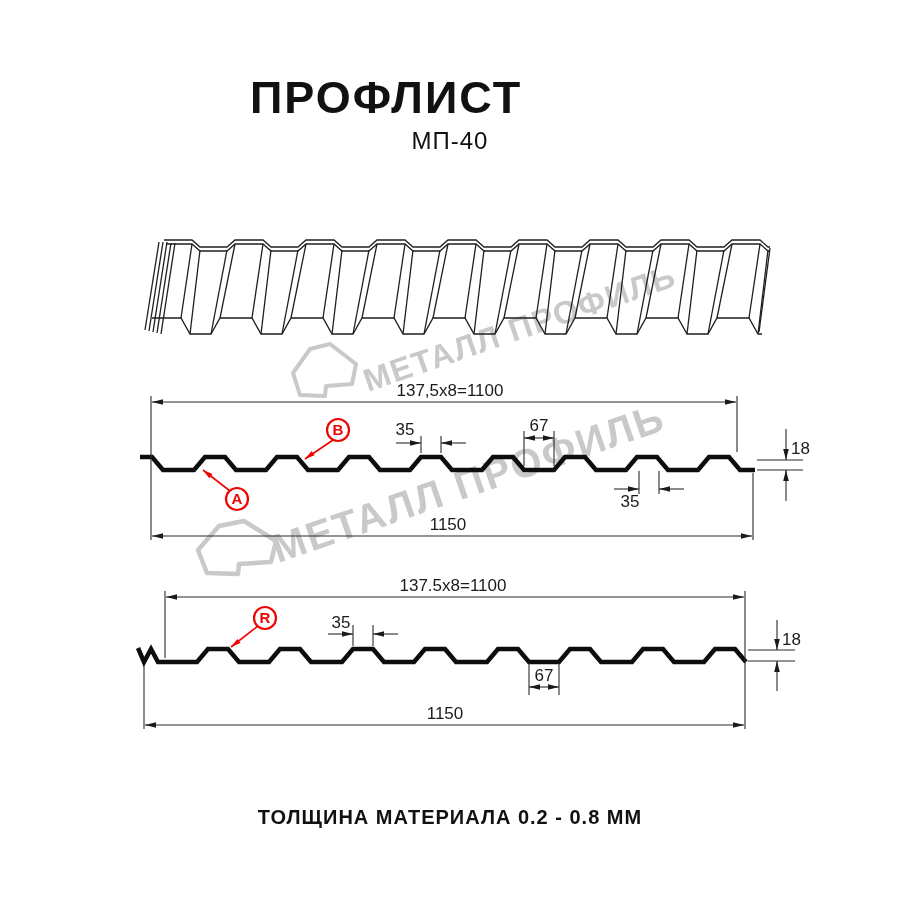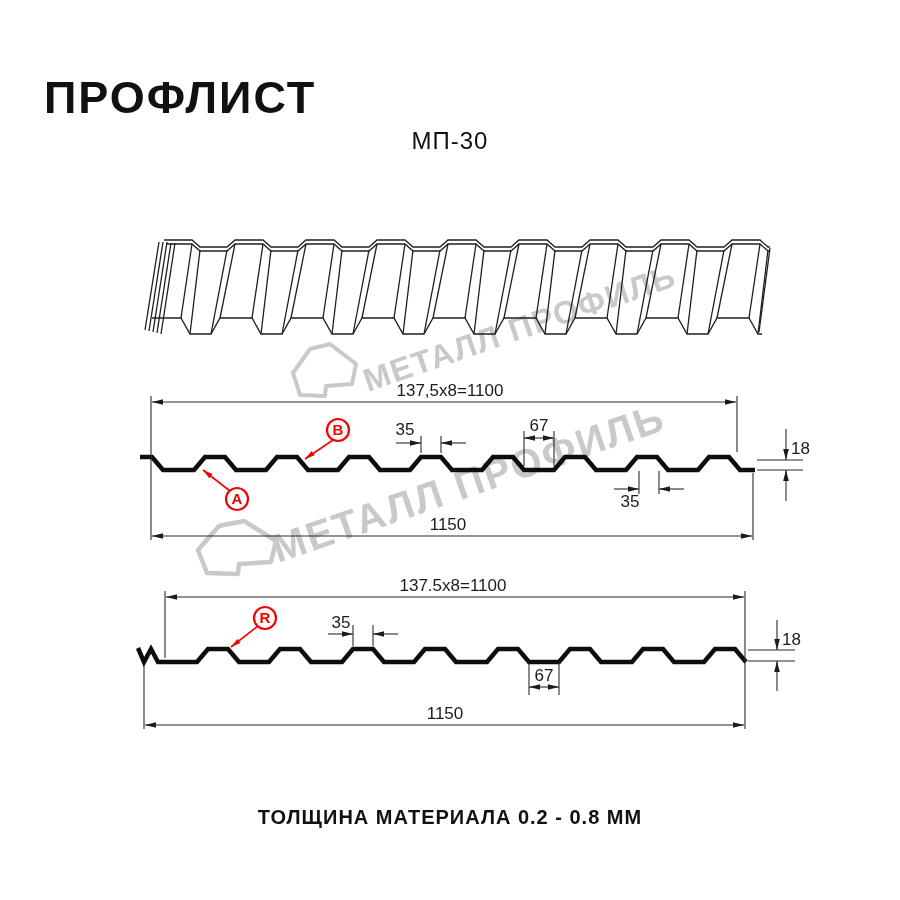--- a/index.html
+++ b/index.html
@@ -1,20 +1,20 @@
 <!DOCTYPE html>
 <html><head>
 <meta charset="utf-8">
 <style>
   html,body{margin:0;padding:0;background:#fff;}
   body{width:900px;height:900px;position:relative;overflow:hidden;
        font-family:"Liberation Sans",sans-serif;color:#1b1b1b;}
   .abs{position:absolute;}
-  .title{top:72px;left:0;width:772px;
-         font-size:45px;font-weight:bold;letter-spacing:2px;color:#111;padding-left:44px;}
+  .title{top:72px;left:0;width:772px;text-align:center;
+         font-size:45px;font-weight:bold;letter-spacing:2px;color:#111;}
   .subtitle{top:127px;left:0;width:900px;text-align:center;
             font-size:24px;font-weight:500;letter-spacing:1px;color:#111;}
   .footer{top:806px;left:0;width:900px;text-align:center;
           font-size:20px;font-weight:600;letter-spacing:1px;color:#111;}
   svg{position:absolute;top:0;left:0;}
   svg text{font-family:"Liberation Sans",sans-serif;}
   .dimtxt{font-size:17px;fill:#1b1b1b;}
   .thin{stroke:#2b2b2b;stroke-width:1.1;fill:none;}
   .thick{stroke:#0d0d0d;stroke-width:4.5;fill:none;stroke-linejoin:miter;}
   .persp{stroke:#1f1f1f;stroke-width:1.3;fill:none;stroke-linejoin:miter;}
@@ -22,21 +22,21 @@
   .red{stroke:#ee0500;fill:none;}
   .redfill{fill:#ee0500;stroke:none;}
   .redtxt{font-size:15px;font-weight:bold;fill:#ee0500;}
   .wm{fill:#c9c9c9;font-weight:bold;}
   .wmlogo{stroke:#c9c9c9;fill:none;stroke-linejoin:round;}
 </style>
 </head>
 <body>
 
 <div class="abs title">ПРОФЛИСТ</div>
-<div class="abs subtitle">МП-30</div>
+<div class="abs subtitle">МП-40</div>
 
 <svg width="900" height="900" viewBox="0 0 900 900">
 
   <g>
     <polygon class="wmlogo" stroke-width="4" points="330,344 356,364 352,384 326,386 325,396 300,395 293,373 310,349"></polygon>
     <text class="wm" transform="translate(368,392) rotate(-19)" font-size="32" letter-spacing="1.5">МЕТАЛЛ ПРОФИЛЬ</text>
   </g>
   <g>
     <polygon class="wmlogo" stroke-width="4.5" points="244,521 276,541 271,562 239,564 238,574 207,573 198,550 219,526"></polygon>
     <text class="wm" transform="translate(278,563) rotate(-19)" font-size="40" letter-spacing="2">МЕТАЛЛ ПРОФИЛЬ</text>

